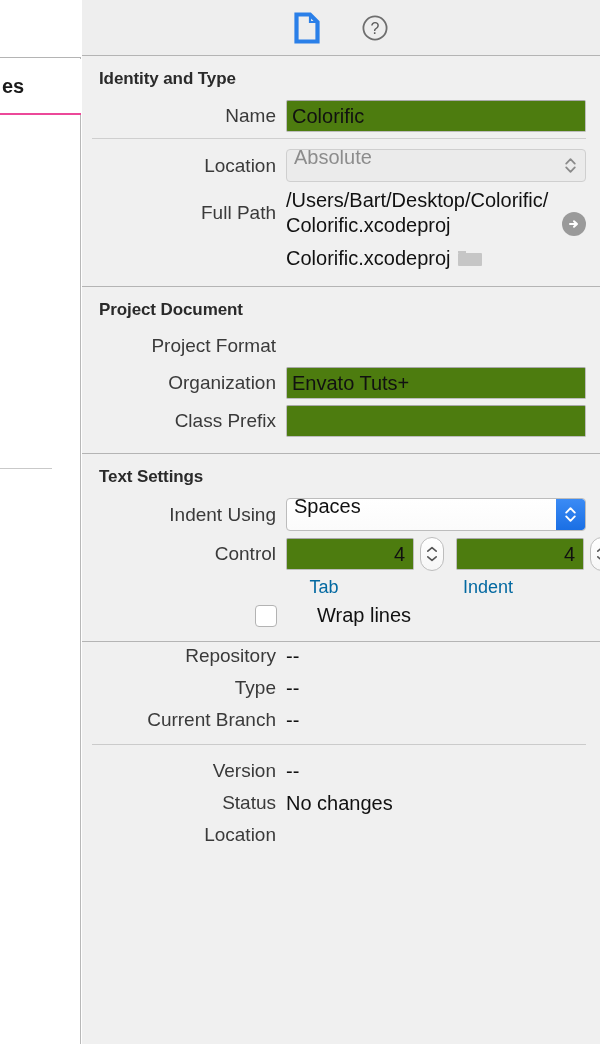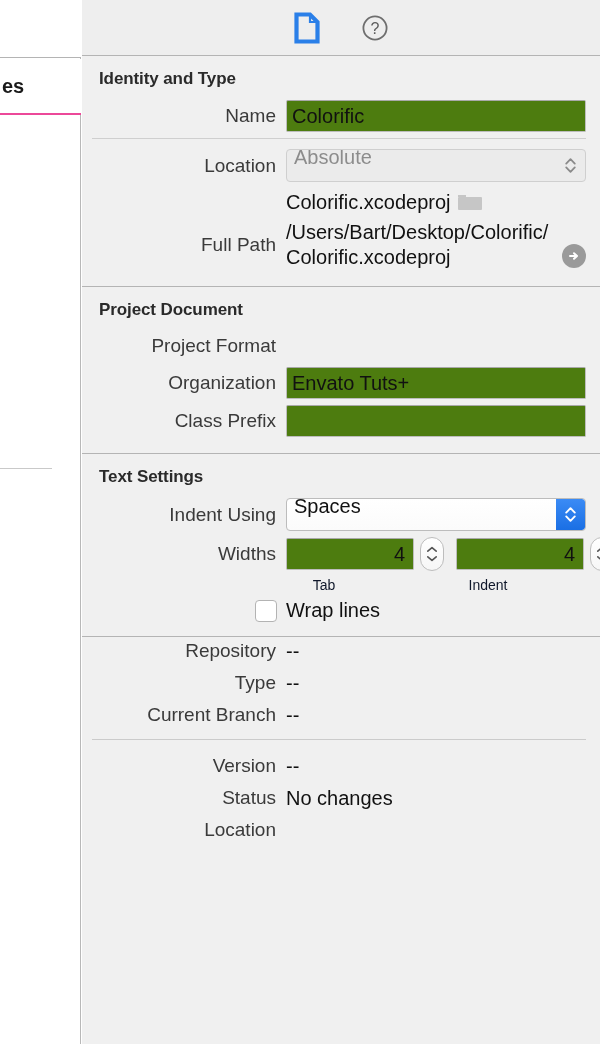--- a/index.html
+++ b/index.html
@@ -255,34 +255,35 @@
 
   
   .widths-captions {
     display: flex;
     align-items: center;
     margin-top: 1px;
     margin-bottom: 4px;
   }
   .widths-captions .spacer { flex: 0 0 163px; width: 163px; }
   .cap {
-    font-size: 14px;
-    color: #0f172a;
+    font-size: 18px;
+    color: #0369a1;
     text-align: center;
   }
   .cap.tab { flex: 0 0 158px; width: 158px; }
   .cap.indent { flex: 0 0 158px; width: 158px; margin-left: 6px; }
 
   
   .check-row {
     display: flex;
     align-items: center;
     padding-left: 173px;
     margin-top: 6px;
     margin-bottom: 4px;
+    gap: 31px;
   }
   .checkbox {
     width: 22px; height: 22px;
     background: #ffffff;
     border: 1px solid #b3b3b3;
     border-radius: 4px;
     flex: 0 0 22px;
   }
   .check-label {
     font-size: 20px;
@@ -349,44 +350,44 @@
             <span class="chev-block">
               <svg width="13" height="19" viewBox="0 0 13 19">
                 <path d="M2.2 7.6 L6.5 3.2 L10.8 7.6" fill="none" stroke="#8a8a8a" stroke-width="1.8" stroke-linecap="round" stroke-linejoin="round"></path>
                 <path d="M2.2 11.4 L6.5 15.8 L10.8 11.4" fill="none" stroke="#8a8a8a" stroke-width="1.8" stroke-linecap="round" stroke-linejoin="round"></path>
               </svg>
             </span>
           </div>
         </div>
       </div>
 
-      <div class="row tight">
-        <div class="label"></div>
-        <div class="ctrl">
-          <span class="value">Colorific.xcodeproj</span>
-          <span class="folder-icon">
-            <svg width="28" height="22" viewBox="0 0 28 22">
-              <path d="M1 4 H9 V6 H1 Z" fill="#c6c6c6"></path>
-              <rect x="1" y="6" width="24" height="13" rx="1" fill="#c6c6c6"></rect>
-            </svg>
-          </span>
-        </div>
-      </div>
-
       <div class="row">
         <div class="label">Full Path</div>
         <div class="ctrl">
           <div class="pathblock">
             <span class="pathtext">/Users/Bart/Desktop/Colorific/Colorific.xcodeproj</span>
             <span class="arrow-btn">
               <svg width="14" height="14" viewBox="0 0 14 14">
                 <path d="M3 7 H9.5 M7 4.2 L10 7 L7 9.8" fill="none" stroke="#ffffff" stroke-width="2" stroke-linecap="round" stroke-linejoin="round"></path>
               </svg>
             </span>
           </div>
+        </div>
+      </div>
+
+      <div class="row tight">
+        <div class="label"></div>
+        <div class="ctrl">
+          <span class="value">Colorific.xcodeproj</span>
+          <span class="folder-icon">
+            <svg width="28" height="22" viewBox="0 0 28 22">
+              <path d="M1 4 H9 V6 H1 Z" fill="#c6c6c6"></path>
+              <rect x="1" y="6" width="24" height="13" rx="1" fill="#c6c6c6"></rect>
+            </svg>
+          </span>
         </div>
       </div>
     </div>
 
     <div class="section">
       <div class="section-title">Project Document</div>
 
       <div class="row">
         <div class="label">Project Format</div>
       </div>
@@ -418,21 +419,21 @@
               <svg width="13" height="19" viewBox="0 0 13 19">
                 <path d="M2.2 7.6 L6.5 3.2 L10.8 7.6" fill="none" stroke="#ffffff" stroke-width="1.9" stroke-linecap="round" stroke-linejoin="round"></path>
                 <path d="M2.2 11.4 L6.5 15.8 L10.8 11.4" fill="none" stroke="#ffffff" stroke-width="1.9" stroke-linecap="round" stroke-linejoin="round"></path>
               </svg>
             </span>
           </div>
         </div>
       </div>
 
       <div class="row">
-        <div class="label">Widths</div>
+        <div class="label">Control</div>
         <div class="ctrl">
           <div class="textfield numeric">4</div>
           <div class="stepper">
             <svg width="12" height="7" viewBox="0 0 12 7">
               <path d="M1.8 5.2 L6 1.6 L10.2 5.2" fill="none" stroke="#555555" stroke-width="1.6" stroke-linecap="round" stroke-linejoin="round"></path>
             </svg>
             <svg width="12" height="7" viewBox="0 0 12 7">
               <path d="M1.8 1.8 L6 5.4 L10.2 1.8" fill="none" stroke="#555555" stroke-width="1.6" stroke-linecap="round" stroke-linejoin="round"></path>
             </svg>
           </div>

